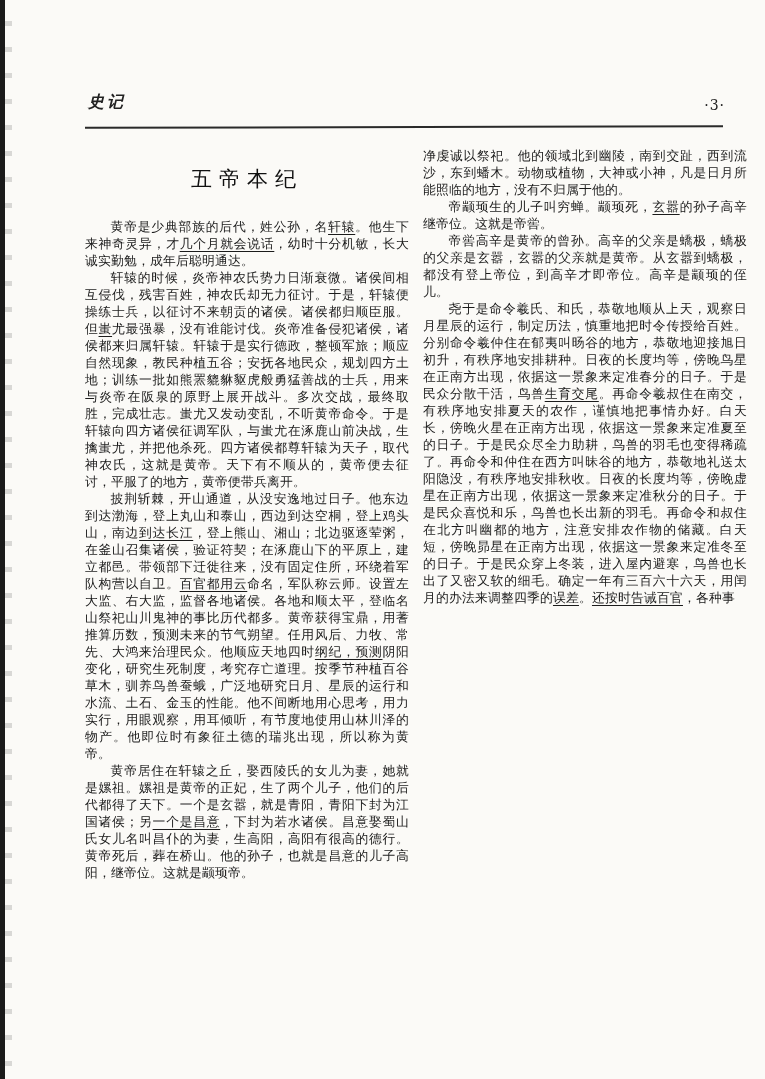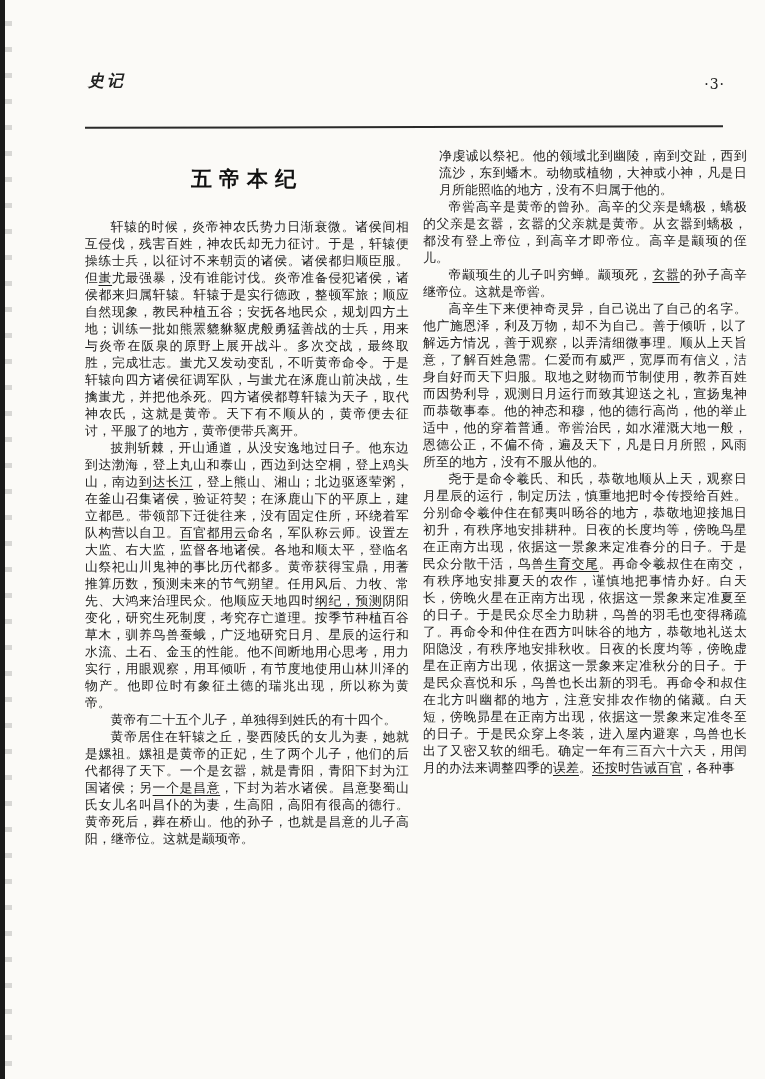--- a/index.html
+++ b/index.html
@@ -18,21 +18,21 @@
   }
   .edge-marks{
     position:absolute;left:5px;top:0;bottom:0;width:7px;
     background:repeating-linear-gradient(
       to bottom,
       rgba(0,0,0,0) 0 21px,
       rgba(60,60,60,0.18) 21px 26px
     );
   }
   .header{
-    position:absolute;top:71px;left:88px;right:40px;
+    position:absolute;top:92px;left:88px;right:40px;
     display:flex;justify-content:space-between;align-items:flex-end;gap:48px;
   }
   .book-title{
     font-style:italic;font-weight:bold;font-size:16px;letter-spacing:3px;
     color:#222;
   }
   .page-number{
     font-size:14px;color:#222;letter-spacing:1px;
     font-family:"DejaVu Serif",serif;
   }
@@ -46,53 +46,52 @@
     display:flex;gap:14px;
   }
   .col{
     width:324px;
     font-size:12.8px;line-height:17px;
     text-align:justify;text-justify:inter-ideograph;
     letter-spacing:0.2px;
   }
   .chapter-title{
     font-family:"Liberation Sans","DejaVu Sans",sans-serif;
-    font-weight:bold;font-size:21px;letter-spacing:7px;
+    font-weight:normal;font-size:21px;letter-spacing:7px;
     text-align:center;margin:22px 0 32px 0;color:#111;
   }
   .para{margin:0;text-indent:2em;}
-  .para.no-indent{text-indent:0;margin-left:16px;}
+  .para.no-indent{text-indent:0;}
   .u{text-decoration:underline;text-underline-offset:3px;text-decoration-thickness:1px;}
 </style>
 </head>
 <body>
 
 <div class="page">
   <div class="edge"></div>
   <div class="edge-marks"></div>
 
   <div class="header">
     <span class="book-title">史记</span>
     <span class="page-number">·3·</span>
   </div>
   <div class="rule"></div>
 
   <div class="content">
     <div class="col">
       <h1 class="chapter-title">五帝本纪</h1>
       <div>
+          <p class="para"><span>黄帝是少典部族的后代，姓公孙，名</span><span class="u">轩辕</span><span>。他生下来神奇灵异，才</span><span class="u">几个月就会说话</span><span>，幼时十分机敏，长大诚实勤勉，成年后聪明通达。</span></p>
           <p class="para"><span>轩辕的时候，炎帝神农氏势力日渐衰微。诸侯间相互侵伐，残害百姓，神农氏却无力征讨。于是，轩辕便操练士兵，以征讨不来朝贡的诸侯。诸侯都归顺臣服。但</span><span class="u">蚩</span><span>尤最强暴，没有谁能讨伐。炎帝准备侵犯诸侯，诸侯都来归属轩辕。轩辕于是实行德政，整顿军旅；顺应自然现象，教民种植五谷；安抚各地民众，规划四方土地；训练一批如熊罴貔貅䝙虎般勇猛善战的士兵，用来与炎帝在阪泉的原野上展开战斗。多次交战，最终取胜，完成壮志。蚩尤又发动变乱，不听黄帝命令。于是轩辕向四方诸侯征调军队，与蚩尤在涿鹿山前决战，生擒蚩尤，并把他杀死。四方诸侯都尊轩辕为天子，取代神农氏，这就是黄帝。天下有不顺从的，黄帝便去征讨，平服了的地方，黄帝便带兵离开。</span></p>
           <p class="para"><span>披荆斩棘，开山通道，从没安逸地过日子。他东边到达渤海，登上丸山和泰山，西边到达空桐，登上鸡头山，南边</span><span class="u">到达长江</span><span>，登上熊山、湘山；北边驱逐荤粥，在釜山召集诸侯，验证符契；在涿鹿山下的平原上，建立都邑。带领部下迁徙往来，没有固定住所，环绕着军队构营以自卫。</span><span class="u">百官都用云</span><span>命名，军队称云师。设置左大监、右大监，监督各地诸侯。各地和顺太平，登临名山祭祀山川鬼神的事比历代都多。黄帝获得宝鼎，用蓍推算历数，预测未来的节气朔望。任用风后、力牧、常先、大鸿来治理民众。他顺应天地四时</span><span class="u">纲纪，预测</span><span>阴阳变化，研究生死制度，考究存亡道理。按季节种植百谷草木，驯养鸟兽蚕蛾，广泛地研究日月、星辰的运行和水流、土石、金玉的性能。他不间断地用心思考，用力实行，用眼观察，用耳倾听，有节度地使用山林川泽的物产。他即位时有象征土德的瑞兆出现，所以称为黄帝。</span></p>
-          <p class="para"><span>黄帝有二十五个儿子，单独得到姓氏的有十四个。</span></p>
           <p class="para"><span>黄帝居住在轩辕之丘，娶西陵氏的女儿为妻，她就是嫘祖。嫘祖是黄帝的正妃，生了两个儿子，他们的后代都得了天下。一个是玄嚣，就是青阳，青阳下封为江国诸侯；另</span><span class="u">一个是昌意</span><span>，下封为若水诸侯。昌意娶蜀山氏女儿名叫昌仆的为妻，生高阳，高阳有很高的德行。黄帝死后，葬在桥山。他的孙子，也就是昌意的儿子高阳，继帝位。这就是颛顼帝。</span></p>
         </div>
     </div>
     <div class="col">
       <div>
           <p class="para no-indent"><span>净虔诚以祭祀。他的领域北到幽陵，南到交趾，西到流沙，东到蟠木。动物或植物，大神或小神，凡是日月所能照临的地方，没有不归属于他的。</span></p>
+          <p class="para"><span>帝颛顼生的儿子叫穷蝉。颛顼死，</span><span class="u">玄嚣</span><span>的孙子高辛继帝位。这就是帝喾。</span></p>
           <p class="para"><span>帝喾高辛是黄帝的曾孙。高辛的父亲是蟜极，蟜极的父亲是玄嚣，玄嚣的父亲就是黄帝。从玄嚣到蟜极，都没有登上帝位，到高辛才即帝位。高辛是颛顼的侄儿。</span></p>
-          <p class="para"><span>帝颛顼生的儿子叫穷蝉。颛顼死，</span><span class="u">玄嚣</span><span>的孙子高辛继帝位。这就是帝喾。</span></p>
-          <p class="para"><span>高辛生下来便神奇灵异，自己说出了自己的名字。他广施恩泽，利及万物，却不为自己。善于倾听，以了解远方情况，善于观察，以弄清细微事理。顺从上天旨意，了解百姓急需。仁爱而有威严，宽厚而有信义，洁身自好而天下归服。取地之财物而节制使用，教养百姓而因势利导，观测日月运行而致其迎送之礼，宣扬鬼神而恭敬事奉。他的神态和穆，他的德行高尚，他的举止适中，他的穿着普通。帝喾治民，如水灌溉大地一般，恩德公正，不偏不倚，遍及天下，凡是日月所照，风雨所至的地方，没有不服从他的。</span></p>
           <p class="para"><span>尧于是命令羲氏、和氏，恭敬地顺从上天，观察日月星辰的运行，制定历法，慎重地把时令传授给百姓。分别命令羲仲住在郁夷叫旸谷的地方，恭敬地迎接旭日初升，有秩序地安排耕种。日夜的长度均等，傍晚鸟星在正南方出现，依据这一景象来定准春分的日子。于是民众分散干活，鸟兽</span><span class="u">生育交尾</span><span>。再命令羲叔住在南交，有秩序地安排夏天的农作，谨慎地把事情办好。白天长，傍晚火星在正南方出现，依据这一景象来定准夏至的日子。于是民众尽全力助耕，鸟兽的羽毛也变得稀疏了。再命令和仲住在西方叫昧谷的地方，恭敬地礼送太阳隐没，有秩序地安排秋收。日夜的长度均等，傍晚虚星在正南方出现，依据这一景象来定准秋分的日子。于是民众喜悦和乐，鸟兽也长出新的羽毛。再命令和叔住在北方叫幽都的地方，注意安排农作物的储藏。白天短，傍晚昴星在正南方出现，依据这一景象来定准冬至的日子。于是民众穿上冬装，进入屋内避寒，鸟兽也长出了又密又软的细毛。确定一年有三百六十六天，用闰月的办法来调整四季的</span><span class="u">误差</span><span>。</span><span class="u">还按时告诫百官</span><span>，各种事</span></p>
         </div>
     </div>
   </div>
 </div>
 
 </body></html>

